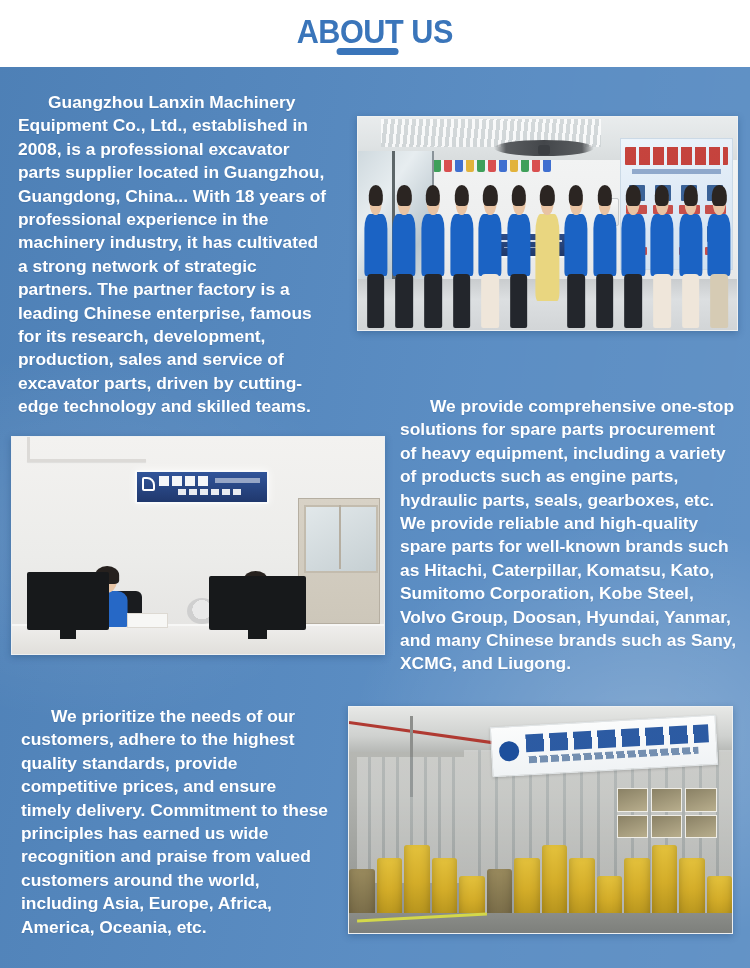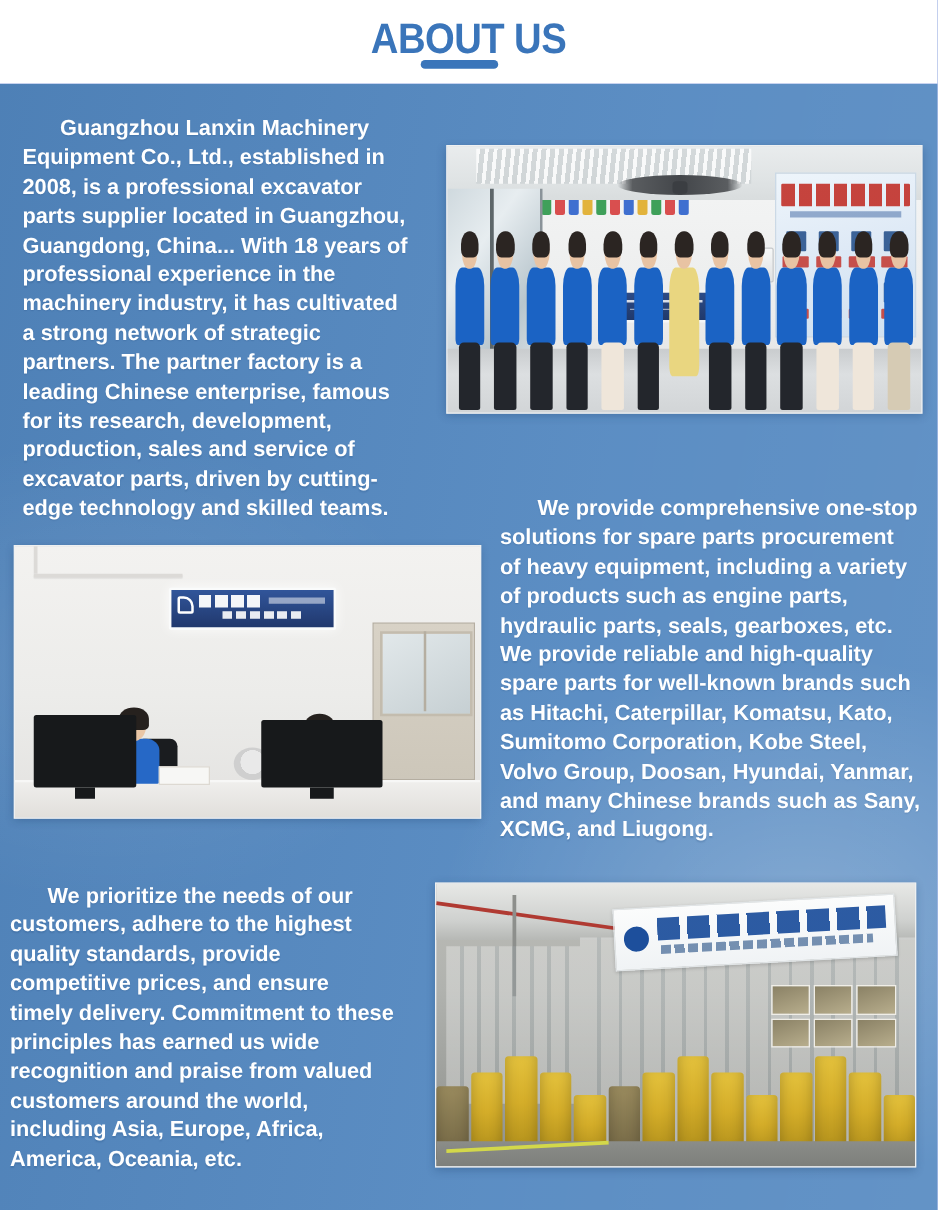--- a/index.html
+++ b/index.html
@@ -6,21 +6,21 @@
   * { box-sizing: border-box; margin: 0; padding: 0; }
 
   body {
     width: 750px;
     height: 968px;
     font-family: "Liberation Sans", sans-serif;
     background: #ffffff;
     overflow: hidden;
   }
 
-  .page { position: relative; width: 750px; height: 968px; background: #c4b5fd; }
+  .page { position: relative; width: 750px; height: 968px; background: #f97316; }
 
   
   .header {
     position: absolute;
     left: 0; top: 0;
     width: 750px; height: 67px;
     background: #ffffff;
     display: flex; align-items: center; justify-content: center;
   }
   .title-wrap { position: relative; display: inline-block; padding-bottom: 6px; }
@@ -69,21 +69,21 @@
     color: #ffffff;
     font-weight: bold;
     font-size: 17.4px;
     line-height: 1.345;
     text-indent: 30px;
     z-index: 4;
     text-shadow: 0 1px 1px rgba(20,60,110,0.18);
   }
   #para-1 { left: 18px;  top: 24px;  width: 312px; }
   #para-2 { left: 400px; top: 328px; width: 336px; }
-  #para-3 { left: 8px;  top: 638px; width: 310px; }
+  #para-3 { left: 21px;  top: 638px; width: 310px; }
 
   
   .photo {
     position: absolute;
     overflow: hidden;
     background: #d9dde1;
     border: 1px solid rgba(255,255,255,0.55);
     box-shadow: 0 2px 7px rgba(22,56,100,0.32);
     z-index: 3;
   }

